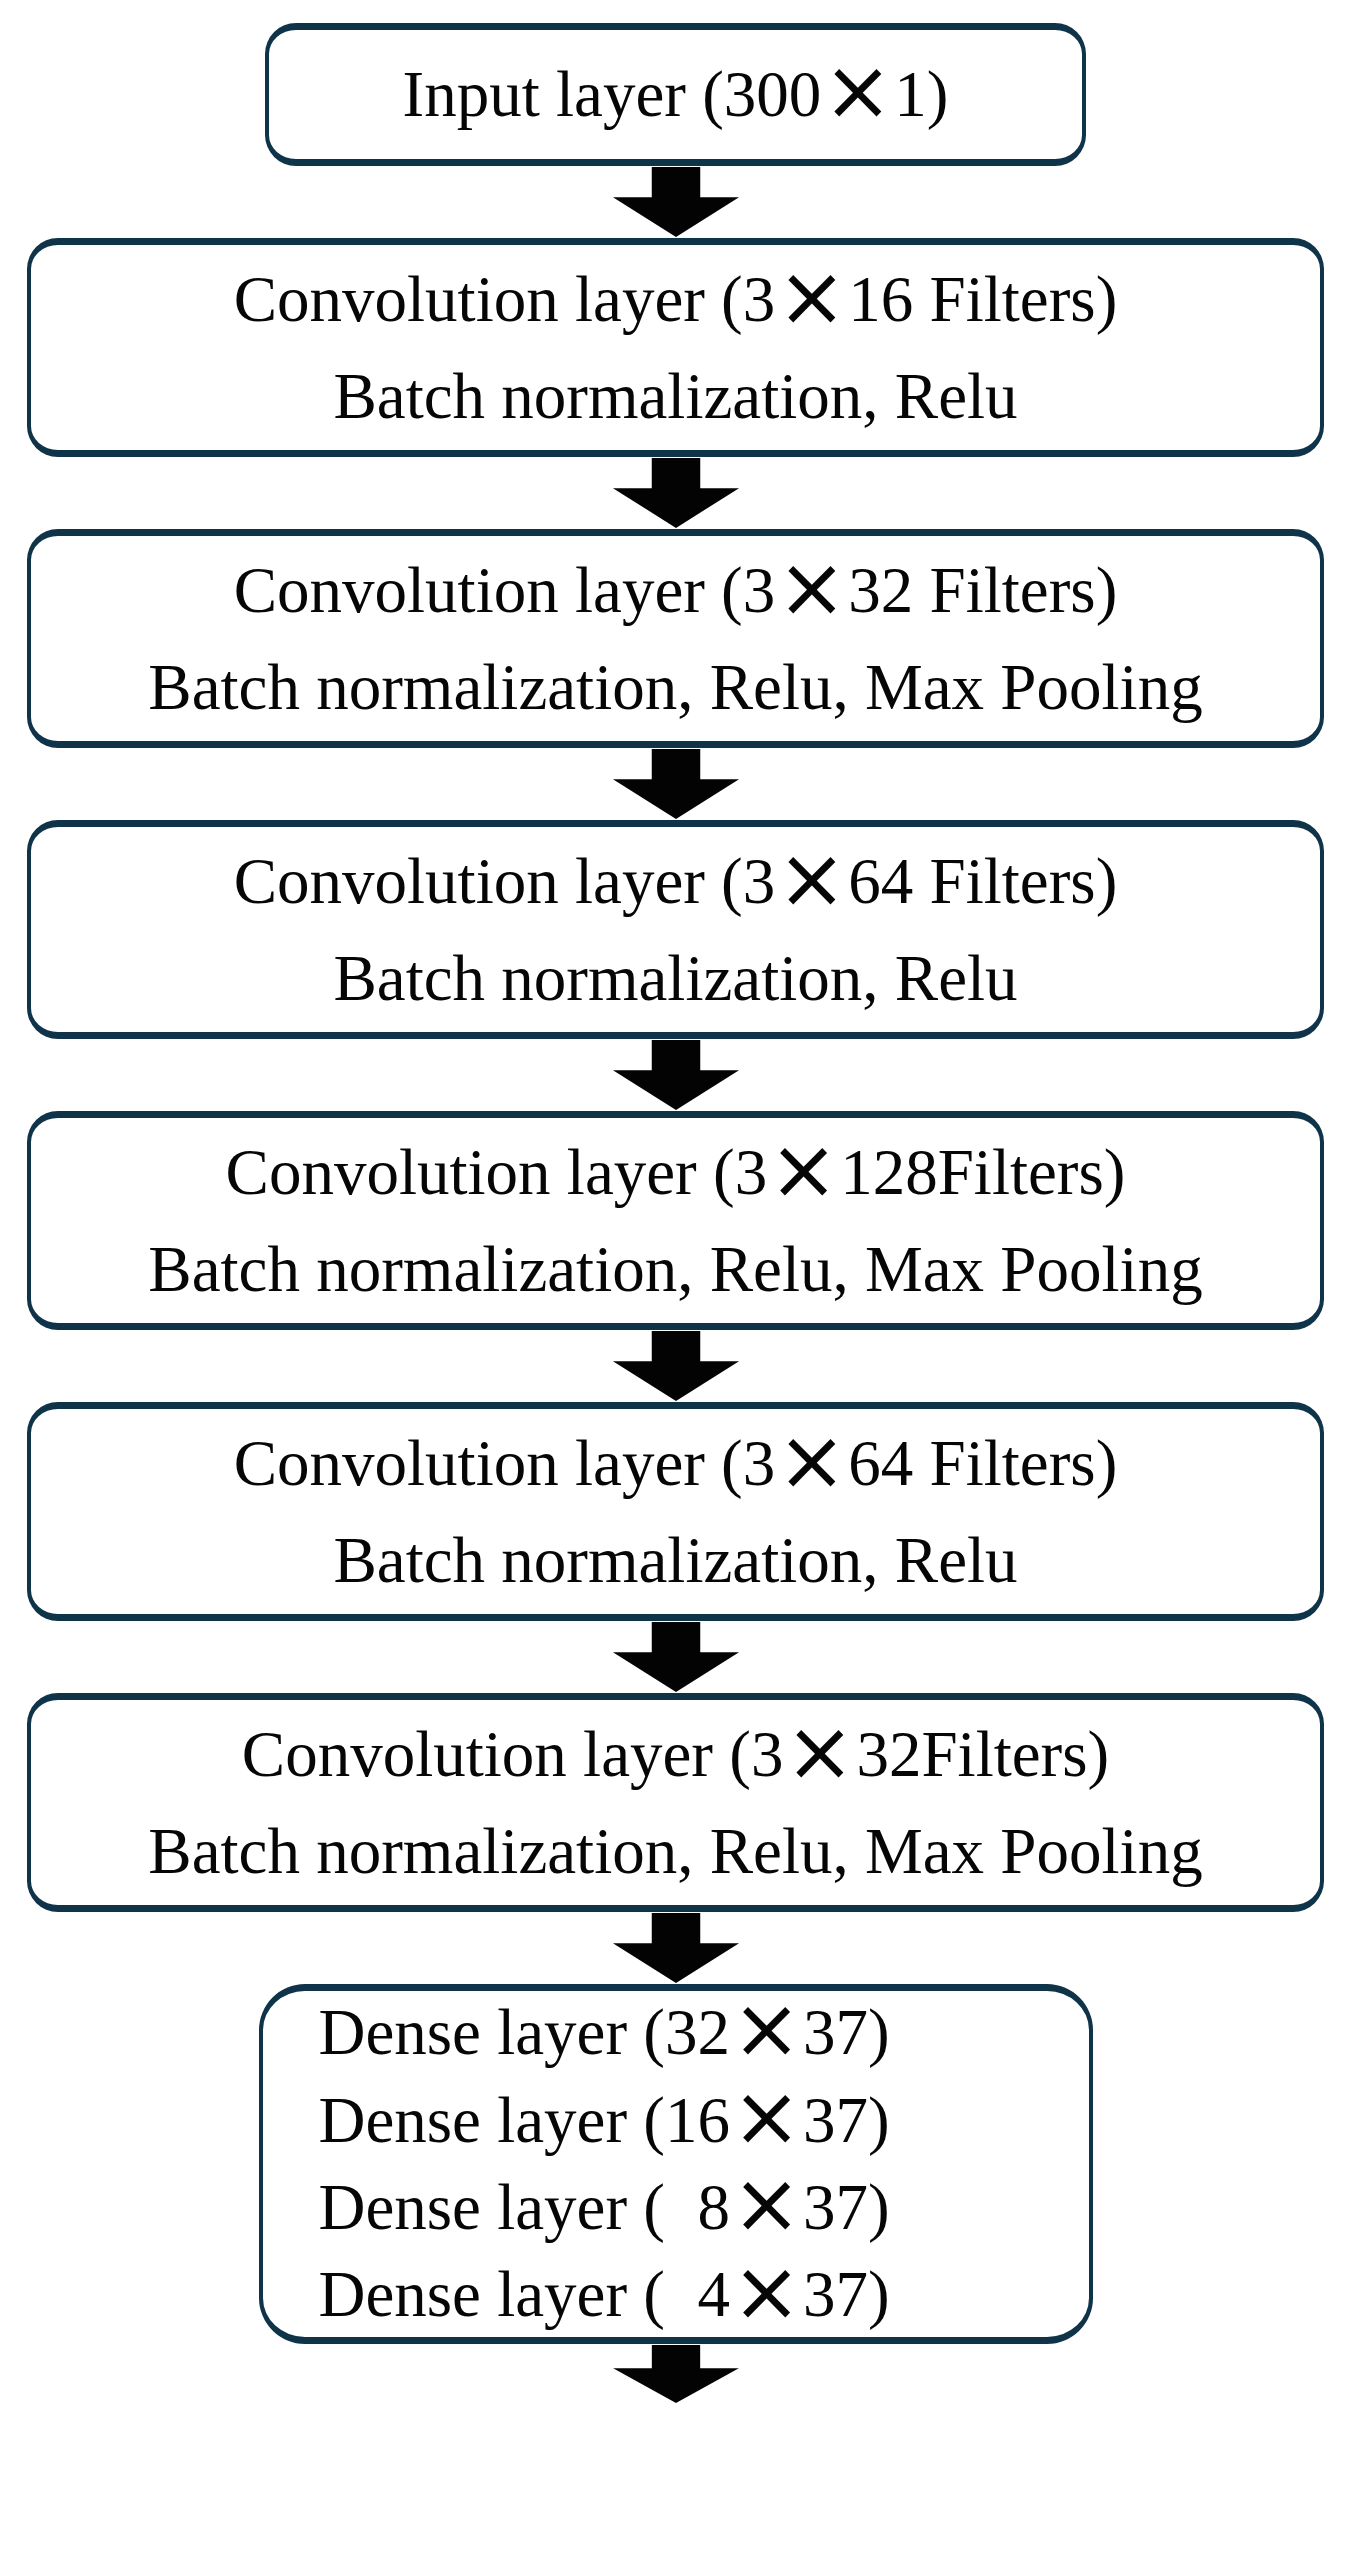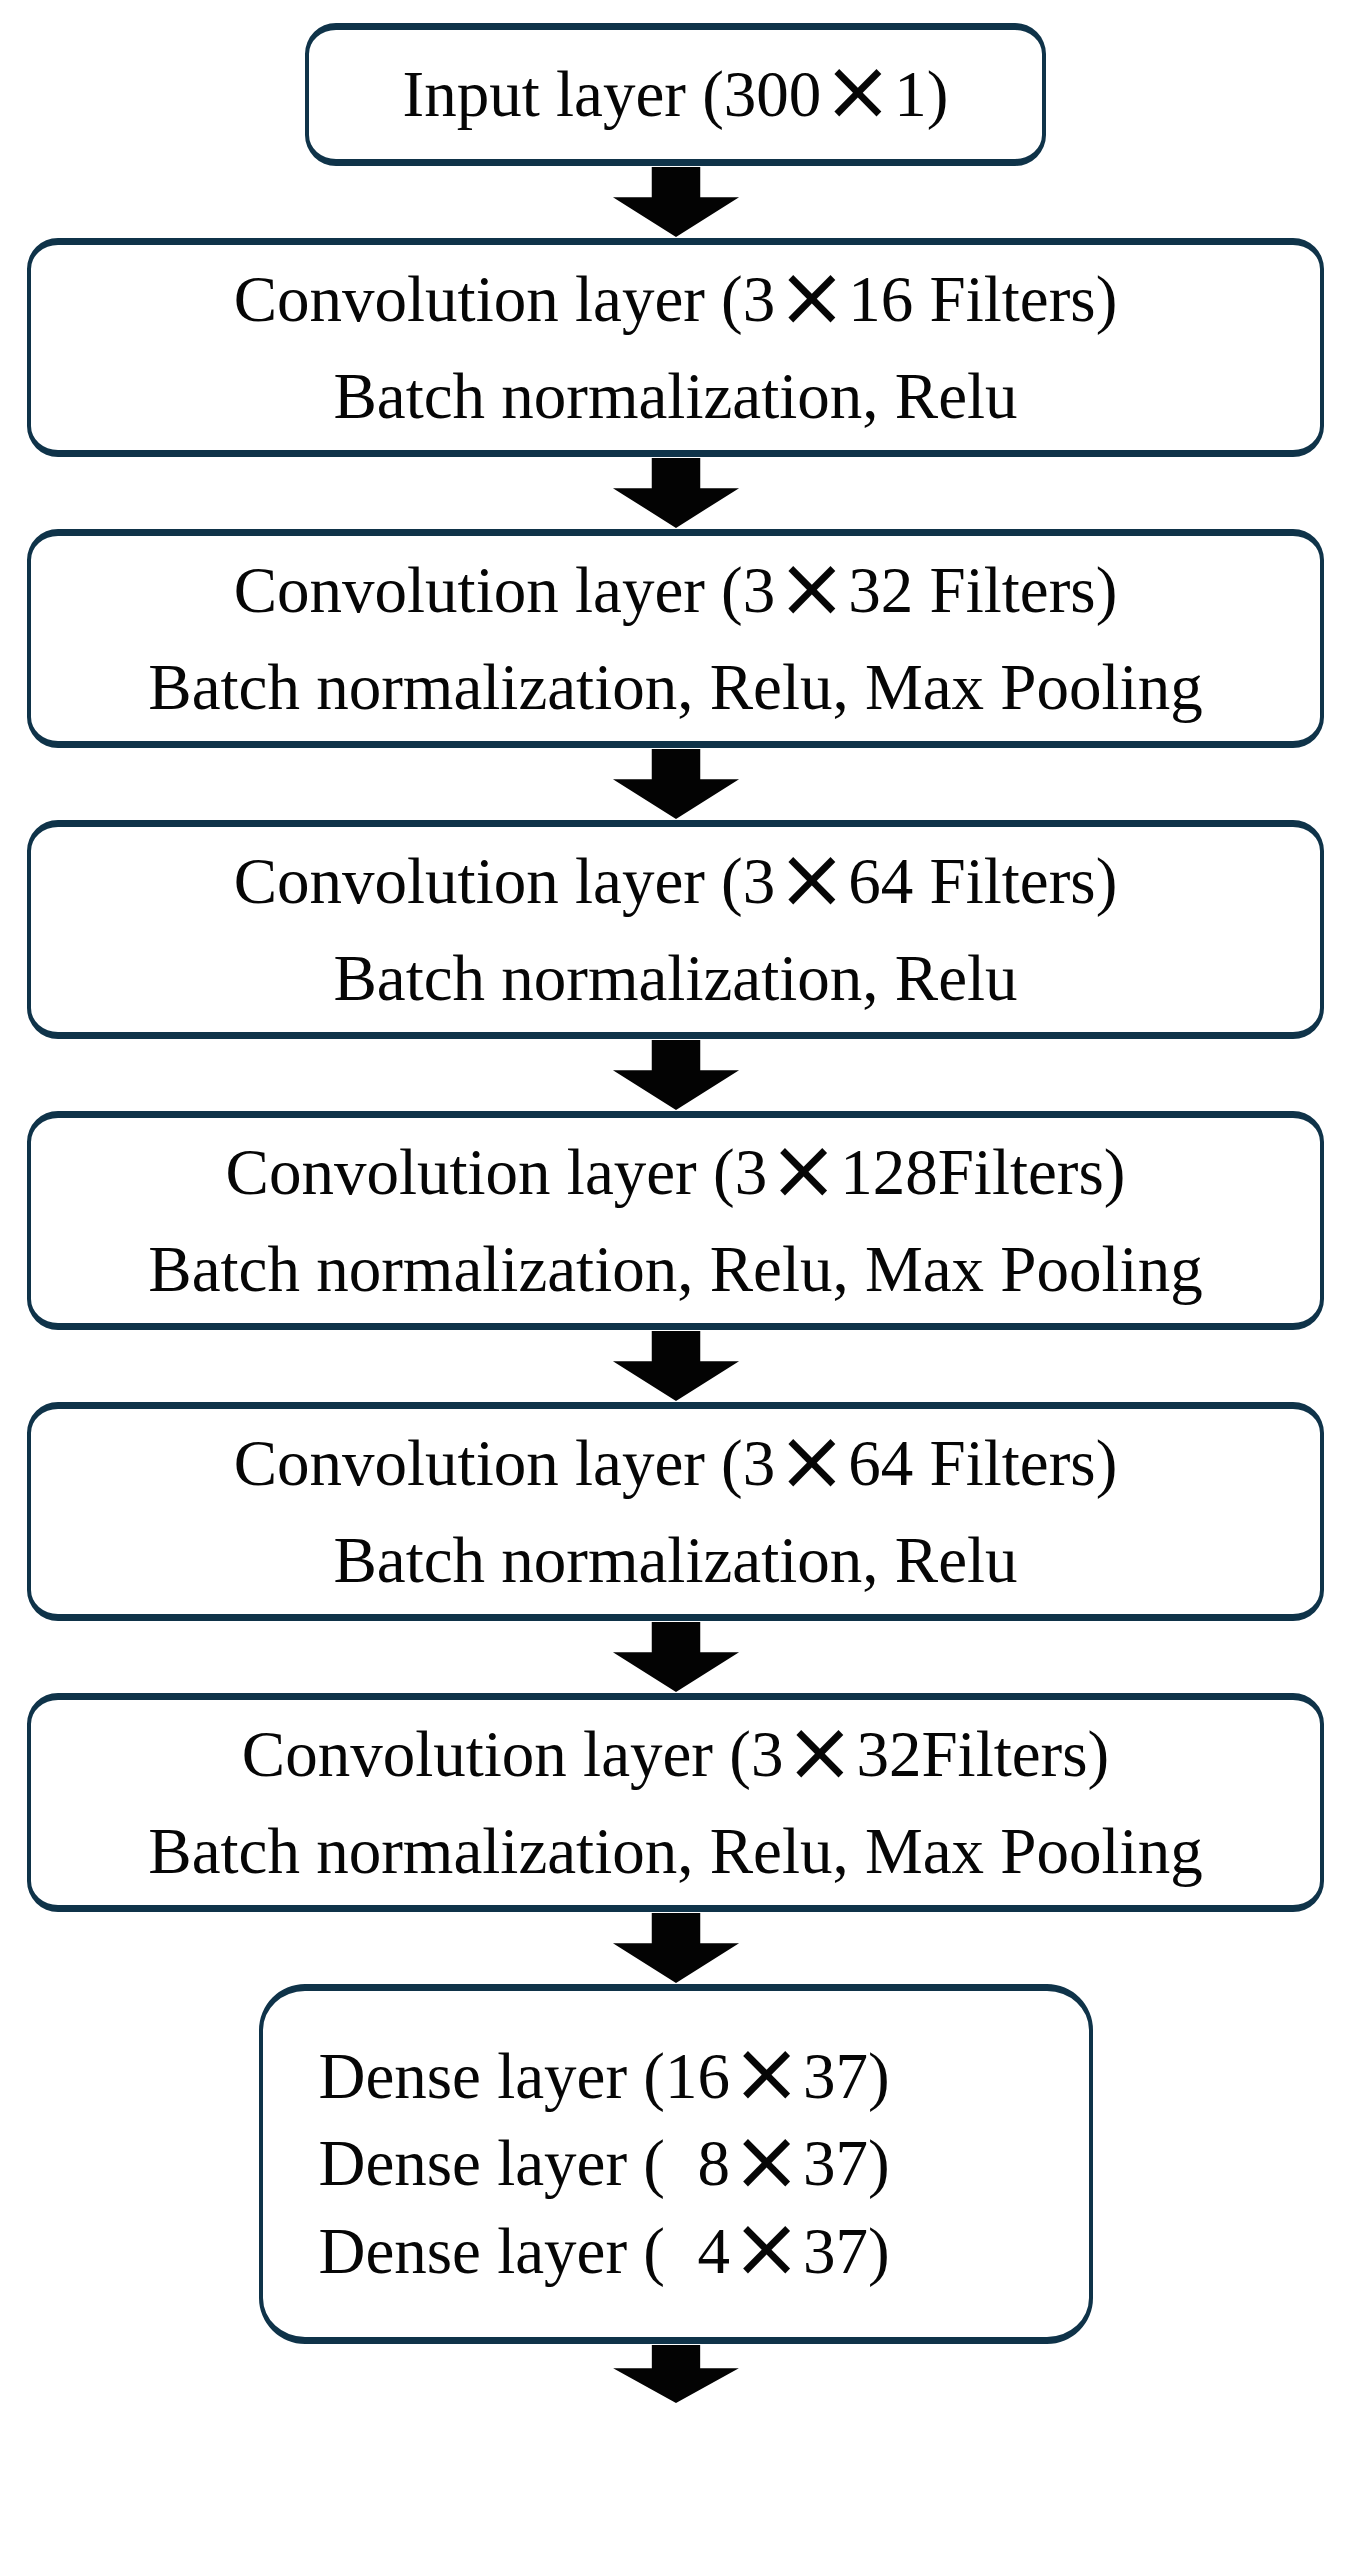--- a/index.html
+++ b/index.html
@@ -32,21 +32,21 @@
     flex-direction: column;
     justify-content: center;
     align-items: center;
     flex-shrink: 0;
     font-size: 65px;
     line-height: 1.5;
     white-space: pre;
     text-align: center;
   }
   .node .line { white-space: pre; }
-  .node.input  { width: 741px;  height: 143px; }
+  .node.input  { width: 821px;  height: 143px; }
   .node.conv   { width: 1297px; height: 219px; line-height: 1.48; }
   .node.dense  {
     width: 834px; height: 360px;
     border-radius: 46px;
     line-height: 1.345;
     align-items: flex-start;
     padding-left: 56px;
     text-align: left;
   }
   .node.output { width: 747px;  height: 145px; }
@@ -126,20 +126,21 @@
   <div class="node conv">
     <div class="line">Convolution layer (3<span class="mult">×</span>32Filters)</div>
     <div class="line">Batch normalization, Relu, Max Pooling</div>
   </div>
 
   <svg class="arrow" width="128" height="70" viewBox="0 0 132 72">
     <polygon points="41,0 91,0 91,31 131,31 66,72 1,31 41,31"></polygon>
   </svg>
 
   <div class="node dense">
+    <div class="line">Dense layer (32<span class="mult">×</span>37)</div>
     <div class="line">Dense layer (16<span class="mult">×</span>37)</div>
     <div class="line">Dense layer (  8<span class="mult">×</span>37)</div>
     <div class="line">Dense layer (  4<span class="mult">×</span>37)</div>
   </div>
 
   <svg class="arrow" width="128" height="58" viewBox="0 0 132 60">
     <polygon points="41,0 91,0 91,24 131,24 66,60 1,24 41,24"></polygon>
   </svg>
 
 

